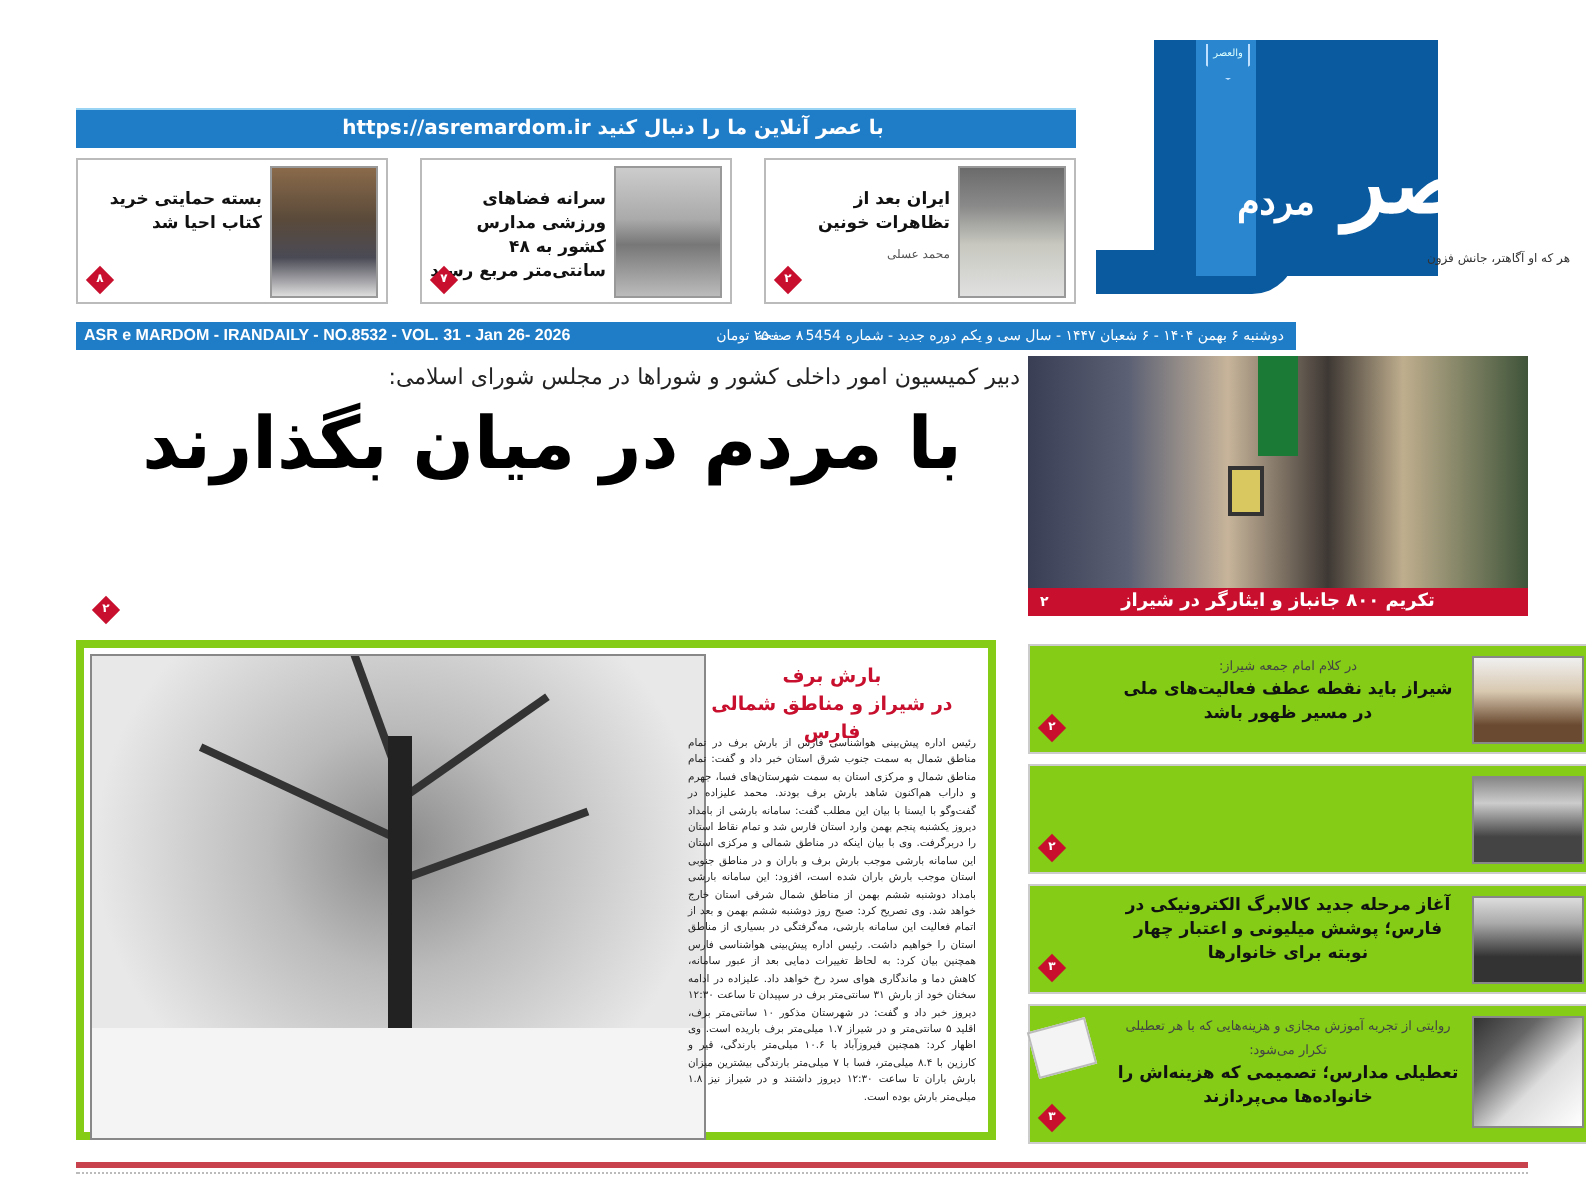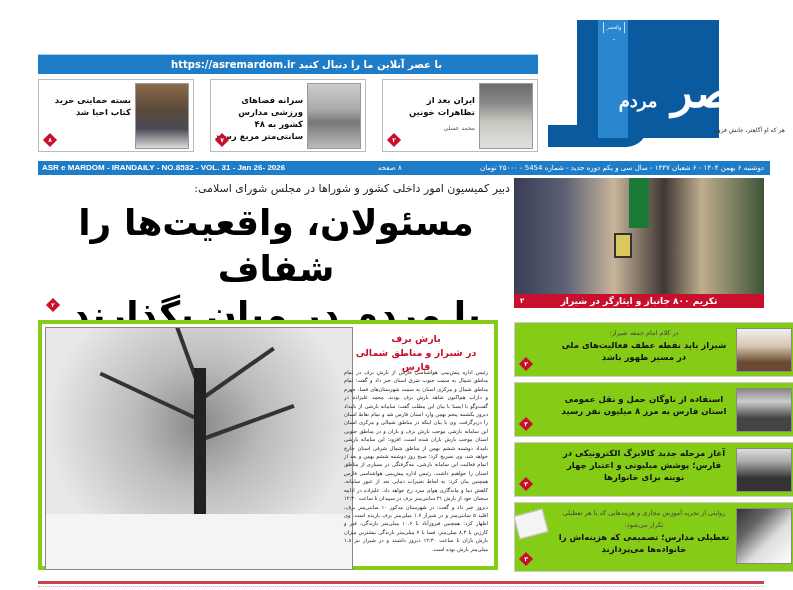--- a/index.html
+++ b/index.html
@@ -21,21 +21,21 @@
 
     
     .teaser { position: absolute; top: 79px; width: 156px; height: 73px; border: 1px solid #bbb; background: #fff; }
     .teaser .photo { position: absolute; right: 4px; top: 3px; width: 54px; height: 66px; border: 1px solid #999; }
     .teaser .text { position: absolute; right: 62px; top: 14px; width: 88px; font-size: 8.5px; font-weight: bold; line-height: 12px; text-align: right; }
     .teaser .author { font-size: 6px; font-weight: normal; color: #555; display: block; margin-top: 4px; }
     .page-badge { position: absolute; width: 10px; height: 10px; background: #c8102e; transform: rotate(45deg); }
     .page-badge span { display: block; transform: rotate(-45deg); color: #fff; font-size: 6px; line-height: 10px; text-align: center; font-weight: bold; }
 
     
-    .info-strip { position: absolute; left: 38px; top: 161px; width: 732px; height: 14px; background: #1f7cc7; color: #fff; font-size: 7px; line-height: 14px; }
+    .info-strip { position: absolute; left: 38px; top: 161px; width: 610px; height: 14px; background: #1f7cc7; color: #fff; font-size: 7px; line-height: 14px; }
     .info-strip .en { position: absolute; left: 4px; top: 0; direction: ltr; font-weight: bold; font-family: "Liberation Sans", sans-serif; font-size: 8px; }
     .info-strip .pages { position: absolute; left: 340px; top: 0; }
     .info-strip .fa { position: absolute; right: 6px; top: 0; }
 
     
     .kicker { position: absolute; left: 40px; top: 182px; width: 470px; text-align: right; font-size: 11px; color: #222; }
     .headline { position: absolute; left: 36px; top: 200px; width: 480px; text-align: center; font-size: 36px; font-weight: bold; line-height: 46px; color: #000; font-family: "DejaVu Sans", sans-serif; }
 
     
     .hero-photo { position: absolute; left: 514px; top: 178px; width: 250px; height: 118px; background: linear-gradient(90deg,#3a3e55 0%,#5b6074 20%,#c7b49a 40%,#3e3834 60%,#bfae8e 75%,#3f5439 100%); }
@@ -104,21 +104,20 @@
 </div>
 
 <div class="info-strip">
   <span class="en">ASR e MARDOM - IRANDAILY - NO.8532 - VOL. 31 - Jan 26- 2026</span>
   <span class="pages">۸ صفحه</span>
   <span class="fa">دوشنبه ۶ بهمن ۱۴۰۴ - ۶ شعبان ۱۴۴۷ - سال سی و یکم دوره جدید - شماره 5454 - ۲۵۰۰۰ تومان</span>
 </div>
 
 <div class="kicker">دبیر کمیسیون امور داخلی کشور و شوراها در مجلس شورای اسلامی:</div>
 <div class="headline">
-  <div>مسئولان، واقعیت‌ها را شفاف</div>
   <div>با مردم در میان بگذارند</div>
 </div>
 <div class="page-badge" style="left:48px; top:300px;">
     <span>۲</span>
   </div>
 
 <div class="hero-photo">
   <div class="flag"></div>
   <div class="plaque"></div>
 </div>
@@ -150,21 +149,20 @@
     <span class="kick">در کلام امام جمعه شیراز:</span>
     <span>شیراز باید نقطه عطف فعالیت‌های ملی در مسیر ظهور باشد</span>
   </div>
   <div class="page-badge">
       <span>۲</span>
     </div>
 </div>
 
 <div class="news-item" style="top:382px;">
   <div class="thumb" style="background:linear-gradient(180deg,#888 0%,#ccc 30%,#444 70%);"></div>
-  <div class="text" style="top:10px;">استفاده از ناوگان حمل و نقل عمومی استان فارس به مرز ۸ میلیون نفر رسید</div>
   <div class="page-badge">
       <span>۲</span>
     </div>
 </div>
 
 <div class="news-item" style="top:442px;">
   <div class="thumb" style="background:linear-gradient(180deg,#ddd 0%,#aaa 30%,#333 70%);"></div>
   <div class="text" style="top:4px;">آغاز مرحله جدید کالابرگ الکترونیکی در فارس؛ پوشش میلیونی و اعتبار چهار نوبته برای خانوارها</div>
   <div class="page-badge">
       <span>۳</span>

